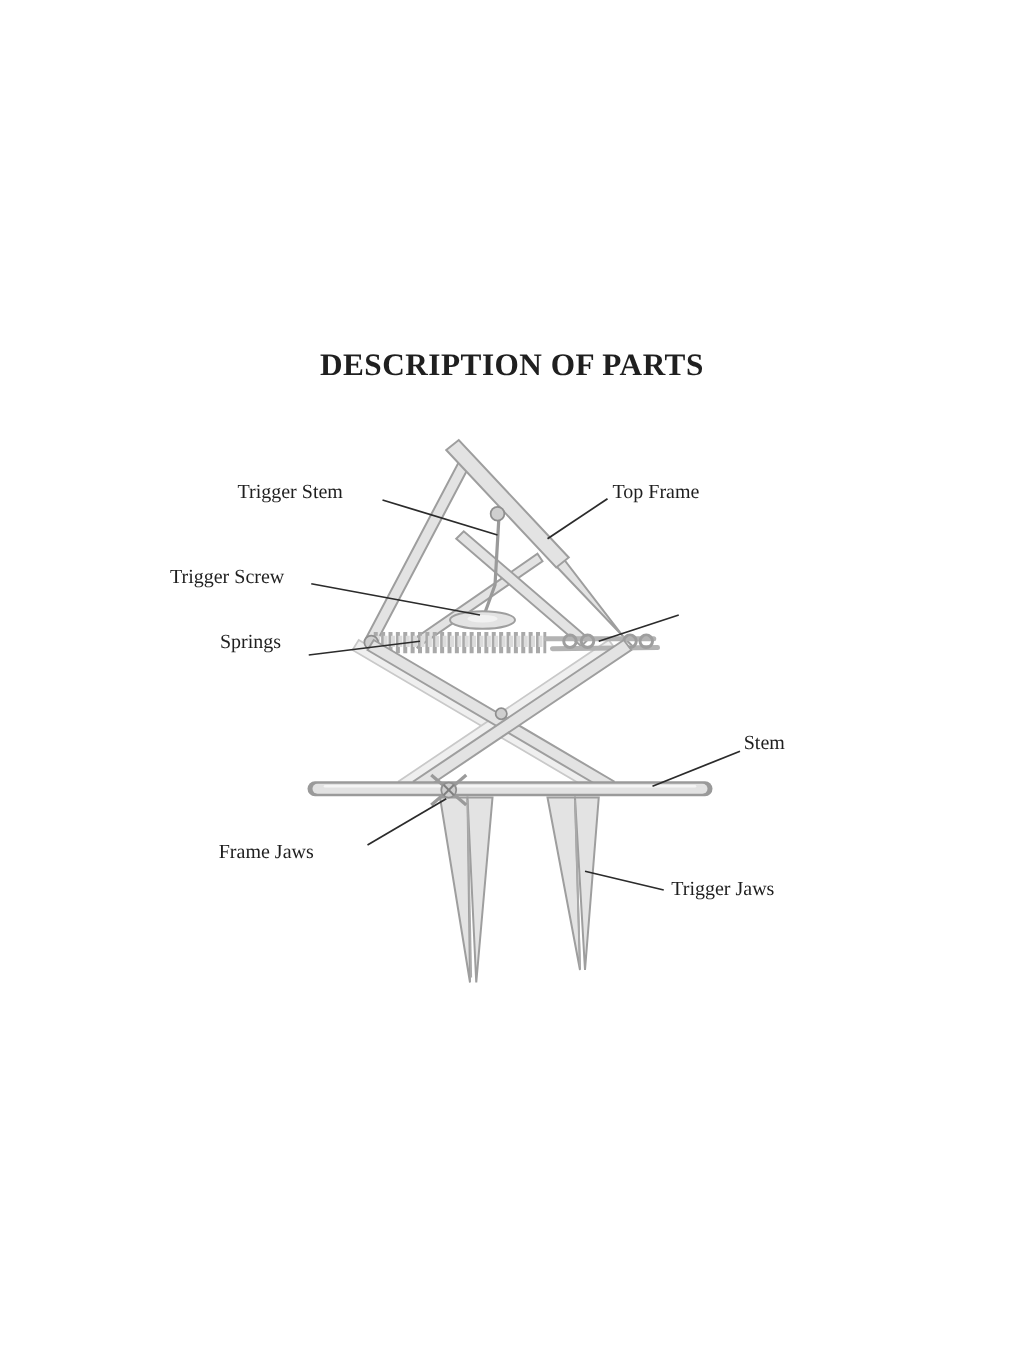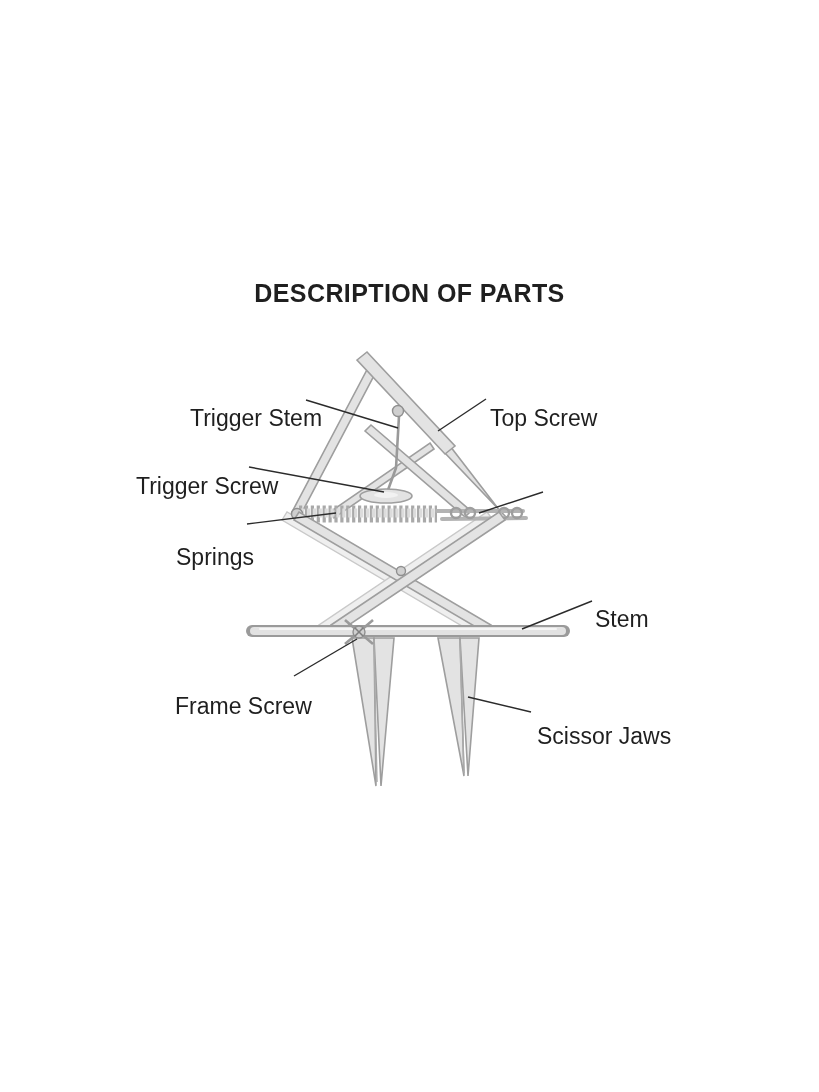--- a/index.html
+++ b/index.html
@@ -1,37 +1,37 @@
 <!DOCTYPE html>
 <html style="--background: #ffffff; --text: #1f1f1f; --leader-line: #2b2b2b; --metal-light: #e3e3e3; --metal-mid: #cfcfcf; --metal-dark: #9e9e9e;"><head>
 <meta charset="utf-8">
 <style>
   * { margin:0; padding:0; box-sizing:border-box; }
   html, body { background:#ffffff; }
   .page {
     position:relative; width:819px; height:1092px; margin:0 auto;
     background:var(--background,#ffffff);
-    font-family:Liberation Sans, sans-serif;
+    font-family:Liberation Serif, serif;
     overflow:hidden;
   }
   .title {
     position:absolute; left:0; right:0; top:279px;
     text-align:center; font-size:25px; font-weight:700;
     letter-spacing:.4px; color:var(--text,#1f1f1f);
   }
   .figure { position:absolute; left:0; top:0; width:819px; height:1092px; }
   .label {
-    position:absolute; font-size:23px; line-height:24px;
-    color:var(--text,#1f1f1f); white-space:nowrap;margin-top:24px;
+    position:absolute; font-size:16px; line-height:24px;
+    color:var(--text,#1f1f1f); white-space:nowrap;
   }
   .lbl-trigger-stem   { left:190px; top:382px; }
   .lbl-top-lever      { left:490px; top:382px; }
   .lbl-trigger-disc   { left:136px; top:450px; }
   .lbl-attachment-rods{ left:545px; top:468px; }
-  .lbl-springs        { left:176px; top:521px; }
+  .lbl-springs        { left:176px; top:502px; }
   .lbl-frame          { left:595px; top:583px; }
   .lbl-frame-screw    { left:175px; top:670px; }
   .lbl-scissor-jaws   { left:537px; top:700px; }
 
   .metal      { fill:var(--metal-light,#e3e3e3); stroke:var(--metal-dark,#9e9e9e); stroke-width:1.6; }
   .metal-deep { fill:#efefef; stroke:#c9c9c9; stroke-width:1.4; }
   .rivet      { fill:var(--metal-mid,#cfcfcf); stroke:#8f8f8f; stroke-width:1.4; }
   .leader     { stroke:var(--leader-line,#2b2b2b); stroke-width:1.4; }
   .coil-base  { stroke:#a9a9a9; stroke-width:17; stroke-dasharray:3.2 2.7; }
   .coil-hi    { stroke:#dcdcdc; stroke-width:9;  stroke-dasharray:3.2 2.7; }
@@ -109,20 +109,20 @@
       <line class="leader" x1="249" y1="467" x2="384" y2="492"></line>
       <line class="leader" x1="543" y1="492" x2="479" y2="513"></line>
       <line class="leader" x1="247" y1="524" x2="336" y2="513"></line>
       <line class="leader" x1="592" y1="601" x2="522" y2="629"></line>
       <line class="leader" x1="294" y1="676" x2="357" y2="639"></line>
       <line class="leader" x1="531" y1="712" x2="468" y2="697"></line>
     </g>
   </svg>
 
   <div class="label lbl-trigger-stem">Trigger Stem</div>
-  <div class="label lbl-top-lever">Top Screw</div>
+  <div class="label lbl-top-lever">Top Frame</div>
   <div class="label lbl-trigger-disc">Trigger Screw</div>
   <div class="label lbl-springs">Springs</div>
   <div class="label lbl-frame">Stem</div>
-  <div class="label lbl-frame-screw">Frame Screw</div>
-  <div class="label lbl-scissor-jaws">Scissor Jaws</div>
+  <div class="label lbl-frame-screw">Frame Jaws</div>
+  <div class="label lbl-scissor-jaws">Trigger Jaws</div>
 
 </div>
 
 </body></html>

